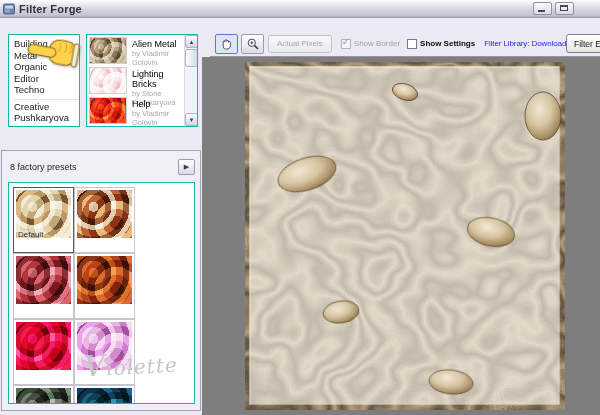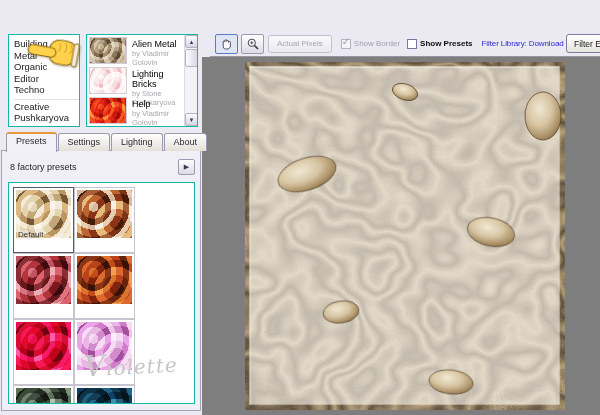--- a/index.html
+++ b/index.html
@@ -95,20 +95,36 @@
   .canvas{position:absolute;left:0;top:26px;width:398px;height:358px;background:#7e7e7e;overflow:hidden;}
   .preview-wrap{position:absolute;left:43px;top:5px;width:320px;height:348px;}
 
   .mr4{margin-right:4px;} .mr7{margin-right:7px;} .mr9{margin-right:9px;}
 </style>
 </head>
 <body>
 
 <div class="screen">
 
+  <div class="titlebar">
+    <svg class="appicon" viewBox="0 0 12 12">
+      <rect x="0.5" y="1" width="11" height="10" rx="1.5" fill="#6f84b4" stroke="#3c4e78" stroke-width="0.8"></rect>
+      <rect x="2" y="2.6" width="8" height="3" fill="#c7d3ea"></rect>
+      <rect x="2" y="6.6" width="5" height="3" fill="#8fa3cc"></rect>
+    </svg>
+    <span class="title-text">Filter Forge</span>
+    <div class="winbtns">
+      <div class="winbtn">
+          <div class="g-min"></div>
+        </div>
+      <div class="winbtn">
+          <div class="g-max"></div>
+        </div>
+    </div>
+  </div>
 
 
   <div class="sidebar">
 
     <div class="catbox whitebox">
         <div class="cat-group">
           <div class="cat-item">Building</div>
           <div class="cat-item">Metal</div>
           <div class="cat-item">Organic</div>
           <div class="cat-item">Editor</div>
@@ -164,26 +180,20 @@
             </div>
           </div>
         </div>
       <div class="vscroll">
         <div class="sbtn sb-up">▲</div>
         <div class="sthumb"></div>
         <div class="sbtn sb-dn">▼</div>
       </div>
     </div>
 
-    <div class="tabs">
-        <div class="tab active">Presets</div>
-        <div class="tab">Settings</div>
-        <div class="tab">Lighting</div>
-        <div class="tab">About</div>
-      </div>
 
     <div class="tabpane">
       <span class="presets-label">8 factory presets</span>
       <div class="presets-btn">▶</div>
       <div class="presetbox whitebox">
           <div class="preset-cell selected">
             <div class="pimg" style="background: repeating-radial-gradient(circle at 30% 35%, rgb(230, 221, 204) 0px, rgb(230, 221, 204) 5px, rgb(195, 180, 154) 5px, rgb(195, 180, 154) 12px, rgb(122, 106, 81) 12px, rgb(122, 106, 81) 18px), repeating-radial-gradient(circle at 72% 68%, rgb(122, 106, 81) 0px, rgb(122, 106, 81) 7px, rgb(195, 180, 154) 7px, rgb(195, 180, 154) 14px, rgb(230, 221, 204) 14px, rgb(230, 221, 204) 22px);"></div>
             <div class="preset-label">Default</div>
           </div>
           <div class="preset-cell">
@@ -229,21 +239,21 @@
       </div>
       <div class="xpbtn mr9">Actual Pixels</div>
       <div class="cbwrap mr7">
         <div class="cb disabled">
             <span class="chk">✓</span>
           </div>
         <span class="cblabel lab-dis">Show Border</span>
       </div>
       <div class="cbwrap mr9">
         <div class="cb"></div>
-        <span class="cblabel lab-en">Show Presets</span>
+        <span class="cblabel lab-en">Show Settings</span>
       </div>
       <span class="liblink" style="color: rgb(43, 43, 208);">Filter Library: Download more filters</span>
       <div class="editorbtn">Filter Editor...</div>
     </div>
 
     <div class="canvas">
       <div class="preview-wrap">
         <svg width="320" height="348" viewBox="0 0 320 348">
           <defs>
             <filter id="lm" x="0" y="0" width="100%" height="100%" color-interpolation-filters="sRGB">

